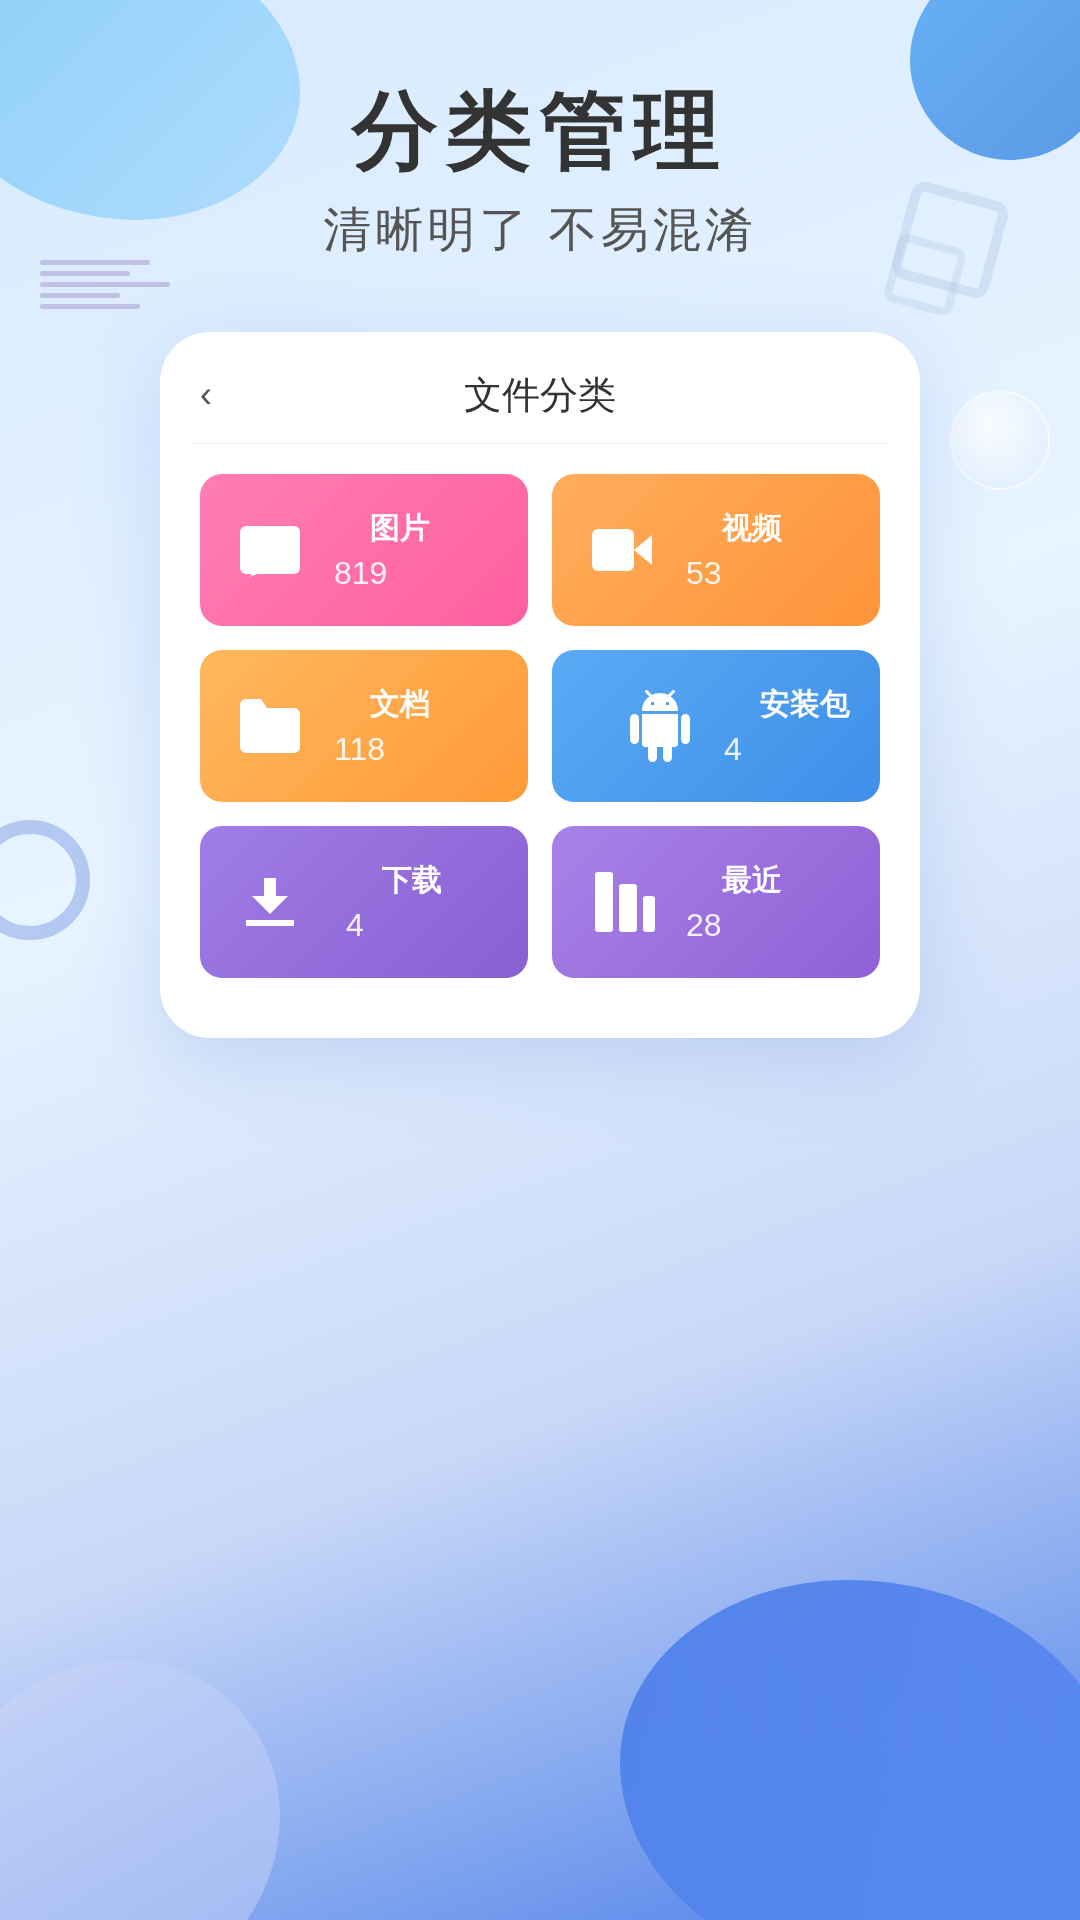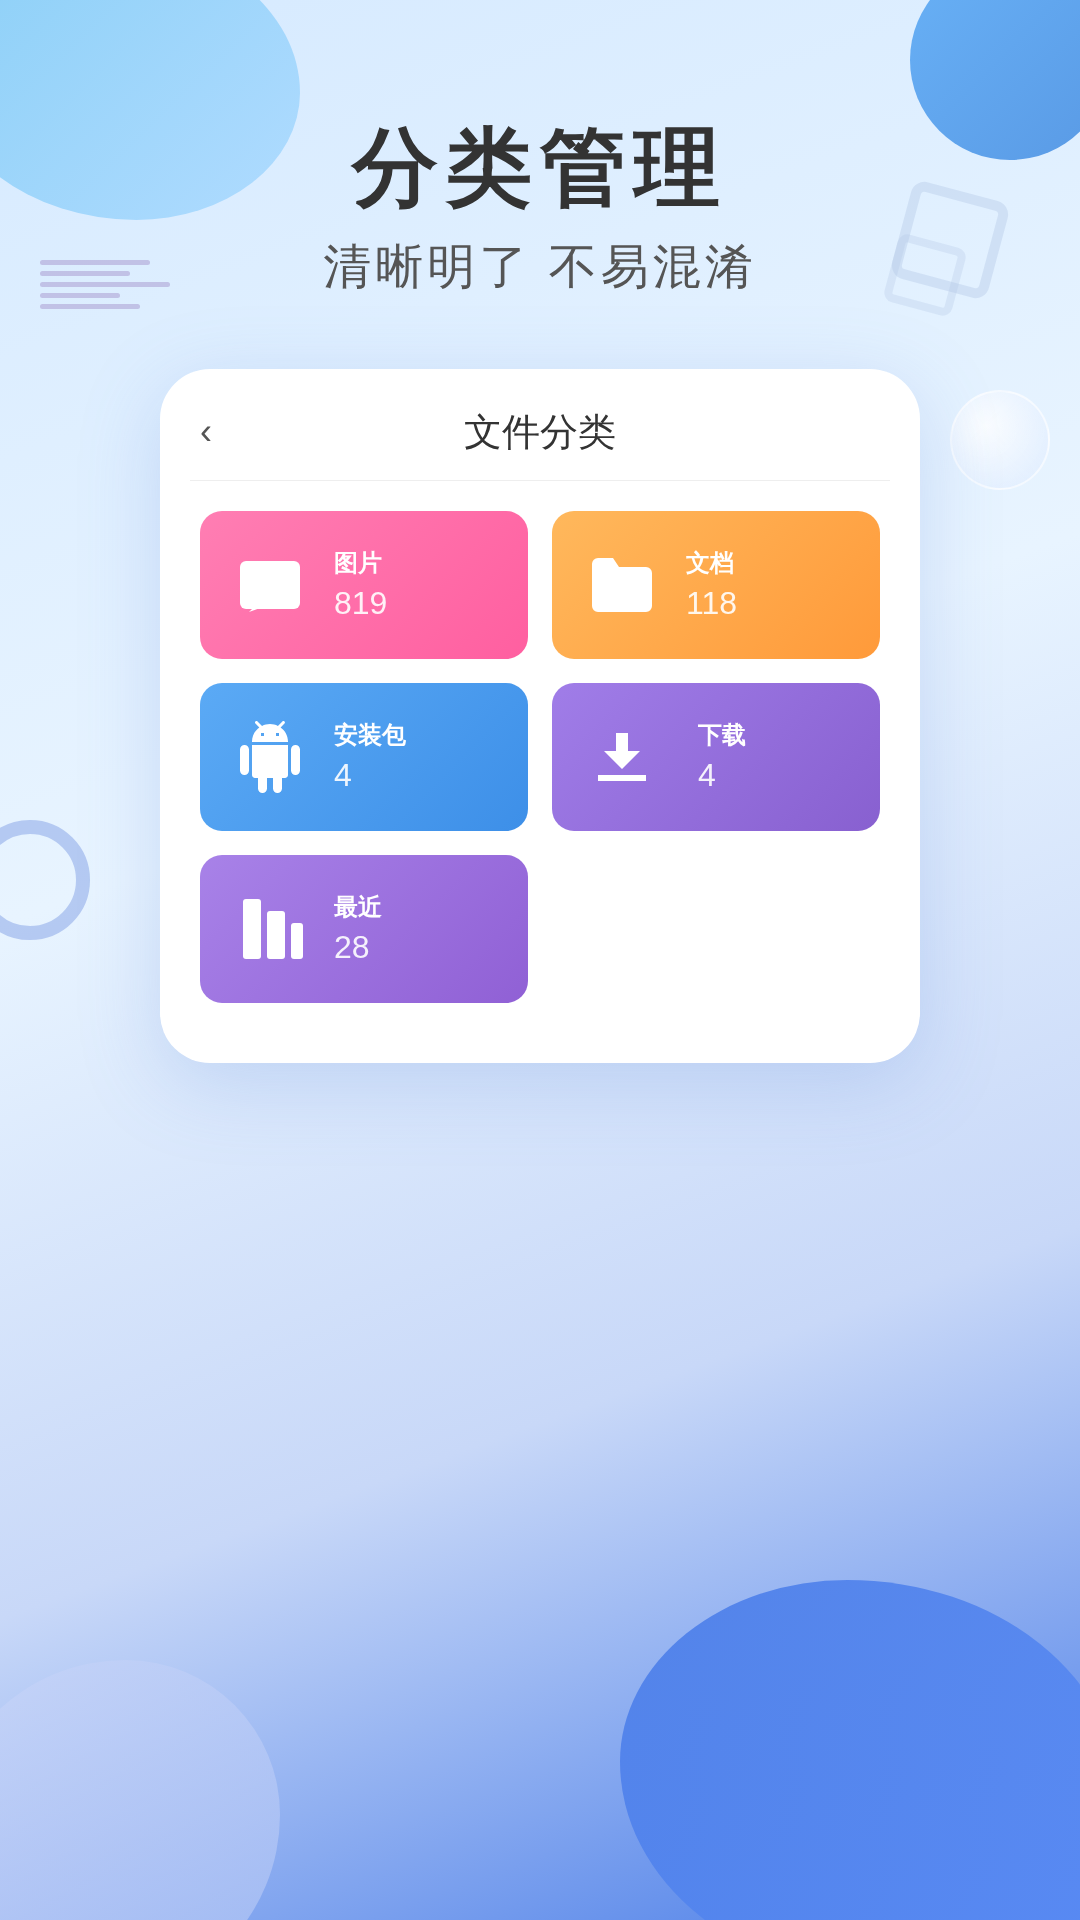--- a/index.html
+++ b/index.html
@@ -114,21 +114,21 @@
       background: radial-gradient(circle at 35% 35%, rgba(255,255,255,0.8), rgba(200,220,255,0.3));
       border-radius: 50%;
       border: 2px solid rgba(255,255,255,0.6);
     }
 
     
     .header-area {
       position: relative;
       z-index: 10;
       text-align: center;
-      padding-top: 120px;
+      padding-top: 83px;
     }
 
     .main-title {
       font-size: 86px;
       font-weight: 900;
       color: #333;
       letter-spacing: 8px;
       line-height: 1.1;
     }
 
@@ -197,21 +197,21 @@
       gap: 24px;
       cursor: pointer;
       position: relative;
       overflow: hidden;
     }
 
     .card-pink { background: linear-gradient(135deg, #ff7eb3, #ff5fa0); }
     .card-pink2 { background: linear-gradient(135deg, #ff6eb8, #ff4db0); }
     .card-orange { background: linear-gradient(135deg, #ffad5c, #ff943a); }
     .card-orange2 { background: linear-gradient(135deg, #ffb85c, #ff9a3a); }
-    .card-blue { background: linear-gradient(135deg, #5baaf5, #3d8fe8); }
+    .card-blue { background: linear-gradient(135deg, #5baaf5, #3d8fe8); justify-content: flex-end; }
     .card-blue2 { background: linear-gradient(135deg, #5bb0f5, #3d95e8); }
     .card-purple { background: linear-gradient(135deg, #a07de8, #8860d0); gap: 36px; }
     .card-purple2 { background: linear-gradient(135deg, #a882e8, #9060d5); }
 
     .card-icon {
       width: 80px;
       height: 80px;
       flex-shrink: 0;
       display: flex;
       align-items: center;
@@ -223,23 +223,24 @@
       height: 72px;
       fill: white;
     }
 
     .card-info {
       display: flex;
       flex-direction: column;
     }
 
     .card-name {
-      font-size: 24px;
+      font-size: 30px;
       font-weight: 600;
       color: white;
+      margin-left: 36px;
     }
 
     .card-count {
       font-size: 32px;
       color: rgba(255,255,255,0.9);
       margin-top: 6px;
     }
   </style>
 </head>
 <body>
@@ -284,20 +285,32 @@
           <polyline points="21,15 16,10 5,21"></polyline>
         </svg>
       </div>
       <div class="card-info">
         <span class="card-name">图片</span>
         <span class="card-count">819</span>
       </div>
     </div>
 
 
+    <div class="card card-orange">
+      <div class="card-icon">
+        <svg viewBox="0 0 24 24" xmlns="http://www.w3.org/2000/svg">
+          <rect x="2" y="5" width="14" height="14" rx="2"></rect>
+          <polygon points="22,7 16,12 22,17"></polygon>
+        </svg>
+      </div>
+      <div class="card-info">
+        <span class="card-name">视频</span>
+        <span class="card-count">53</span>
+      </div>
+    </div>
 
     <div class="card card-orange2">
       <div class="card-icon">
         <svg viewBox="0 0 24 24" xmlns="http://www.w3.org/2000/svg">
           <path d="M22 19a2 2 0 0 1-2 2H4a2 2 0 0 1-2-2V5a2 2 0 0 1 2-2h5l2 3h9a2 2 0 0 1 2 2z"></path>
         </svg>
       </div>
       <div class="card-info">
         <span class="card-name">文档</span>
         <span class="card-count">118</span>

